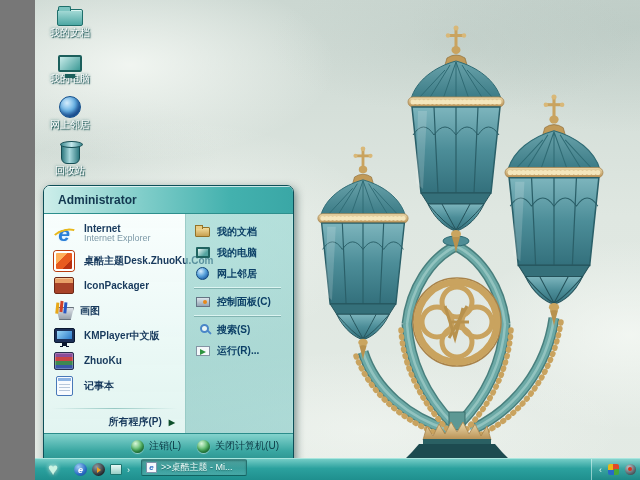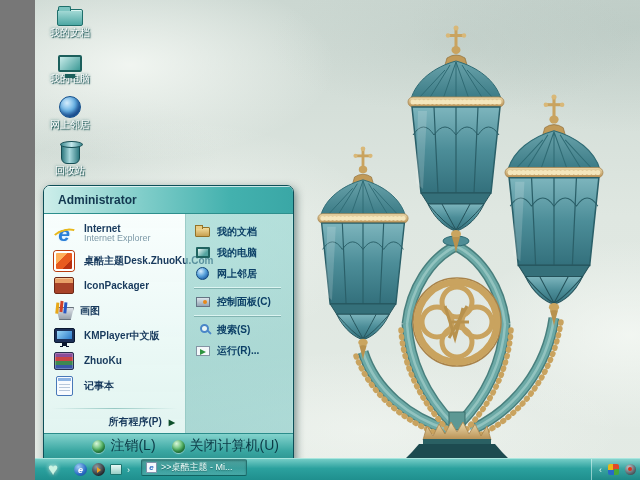--- a/index.html
+++ b/index.html
@@ -45,21 +45,21 @@
   .sm-sep{height:1px;background:linear-gradient(90deg,rgba(150,200,195,0),#96c8c3,rgba(150,200,195,0));margin:2px 8px;}
   .sm-allprog{height:22px;display:flex;align-items:center;justify-content:flex-end;gap:7px;
     padding-right:10px;font-size:10px;font-weight:bold;color:#17395c;cursor:default;}
   .sm-allprog .arr{font-size:8px;color:#0d4f2a;}
   .sm-right{flex:1;background:linear-gradient(180deg,rgba(144,214,210,.58),rgba(104,192,190,.48));
     padding:7px 0 0 8px;}
   .sm-ritem{display:flex;align-items:center;gap:6px;height:21px;font-size:10px;font-weight:bold;color:#0b3f66;cursor:default;white-space:nowrap;}
   .sm-rsep{height:1px;background:rgba(235,252,250,.75);box-shadow:0 1px 0 rgba(50,110,108,.35);margin:3px 12px 3px 0;}
   .sm-footer{height:25px;background:linear-gradient(180deg,#84d3cd,#3aa7a2 70%,#2f9995);
     border-top:1px solid #2b8d8b;display:flex;align-items:center;justify-content:flex-end;gap:16px;padding:0 14px;}
-  .sm-footbtn{display:flex;align-items:center;gap:5px;font-size:14px;color:#0c3a46;cursor:default;}
+  .sm-footbtn{display:flex;align-items:center;gap:5px;font-size:10px;color:#0c3a46;cursor:default;}
   .sphere{width:13px;height:13px;border-radius:50%;
     background:radial-gradient(circle at 35% 28%,#d8f6da,#5cba6c 48%,#1d7a3a 90%);
     box-shadow:inset -1px -2px 3px rgba(0,60,20,.45),0 1px 1px rgba(255,255,255,.5);}
 
   
   .lic{width:24px;height:24px;position:relative;flex:0 0 auto;display:flex;align-items:center;justify-content:center;}
   .lic-ie{color:#2b7fd6;font-size:21px;font-weight:bold;font-style:italic;line-height:1;}
   .lic-ie::before{content:"e";text-shadow:0 0 2px #bfe0ff;}
   .lic-ie::after{content:"";position:absolute;left:0;top:8px;width:23px;height:11px;
     border:2px solid transparent;border-top-color:#e8b81c;border-radius:50%;transform:rotate(-14deg);}

